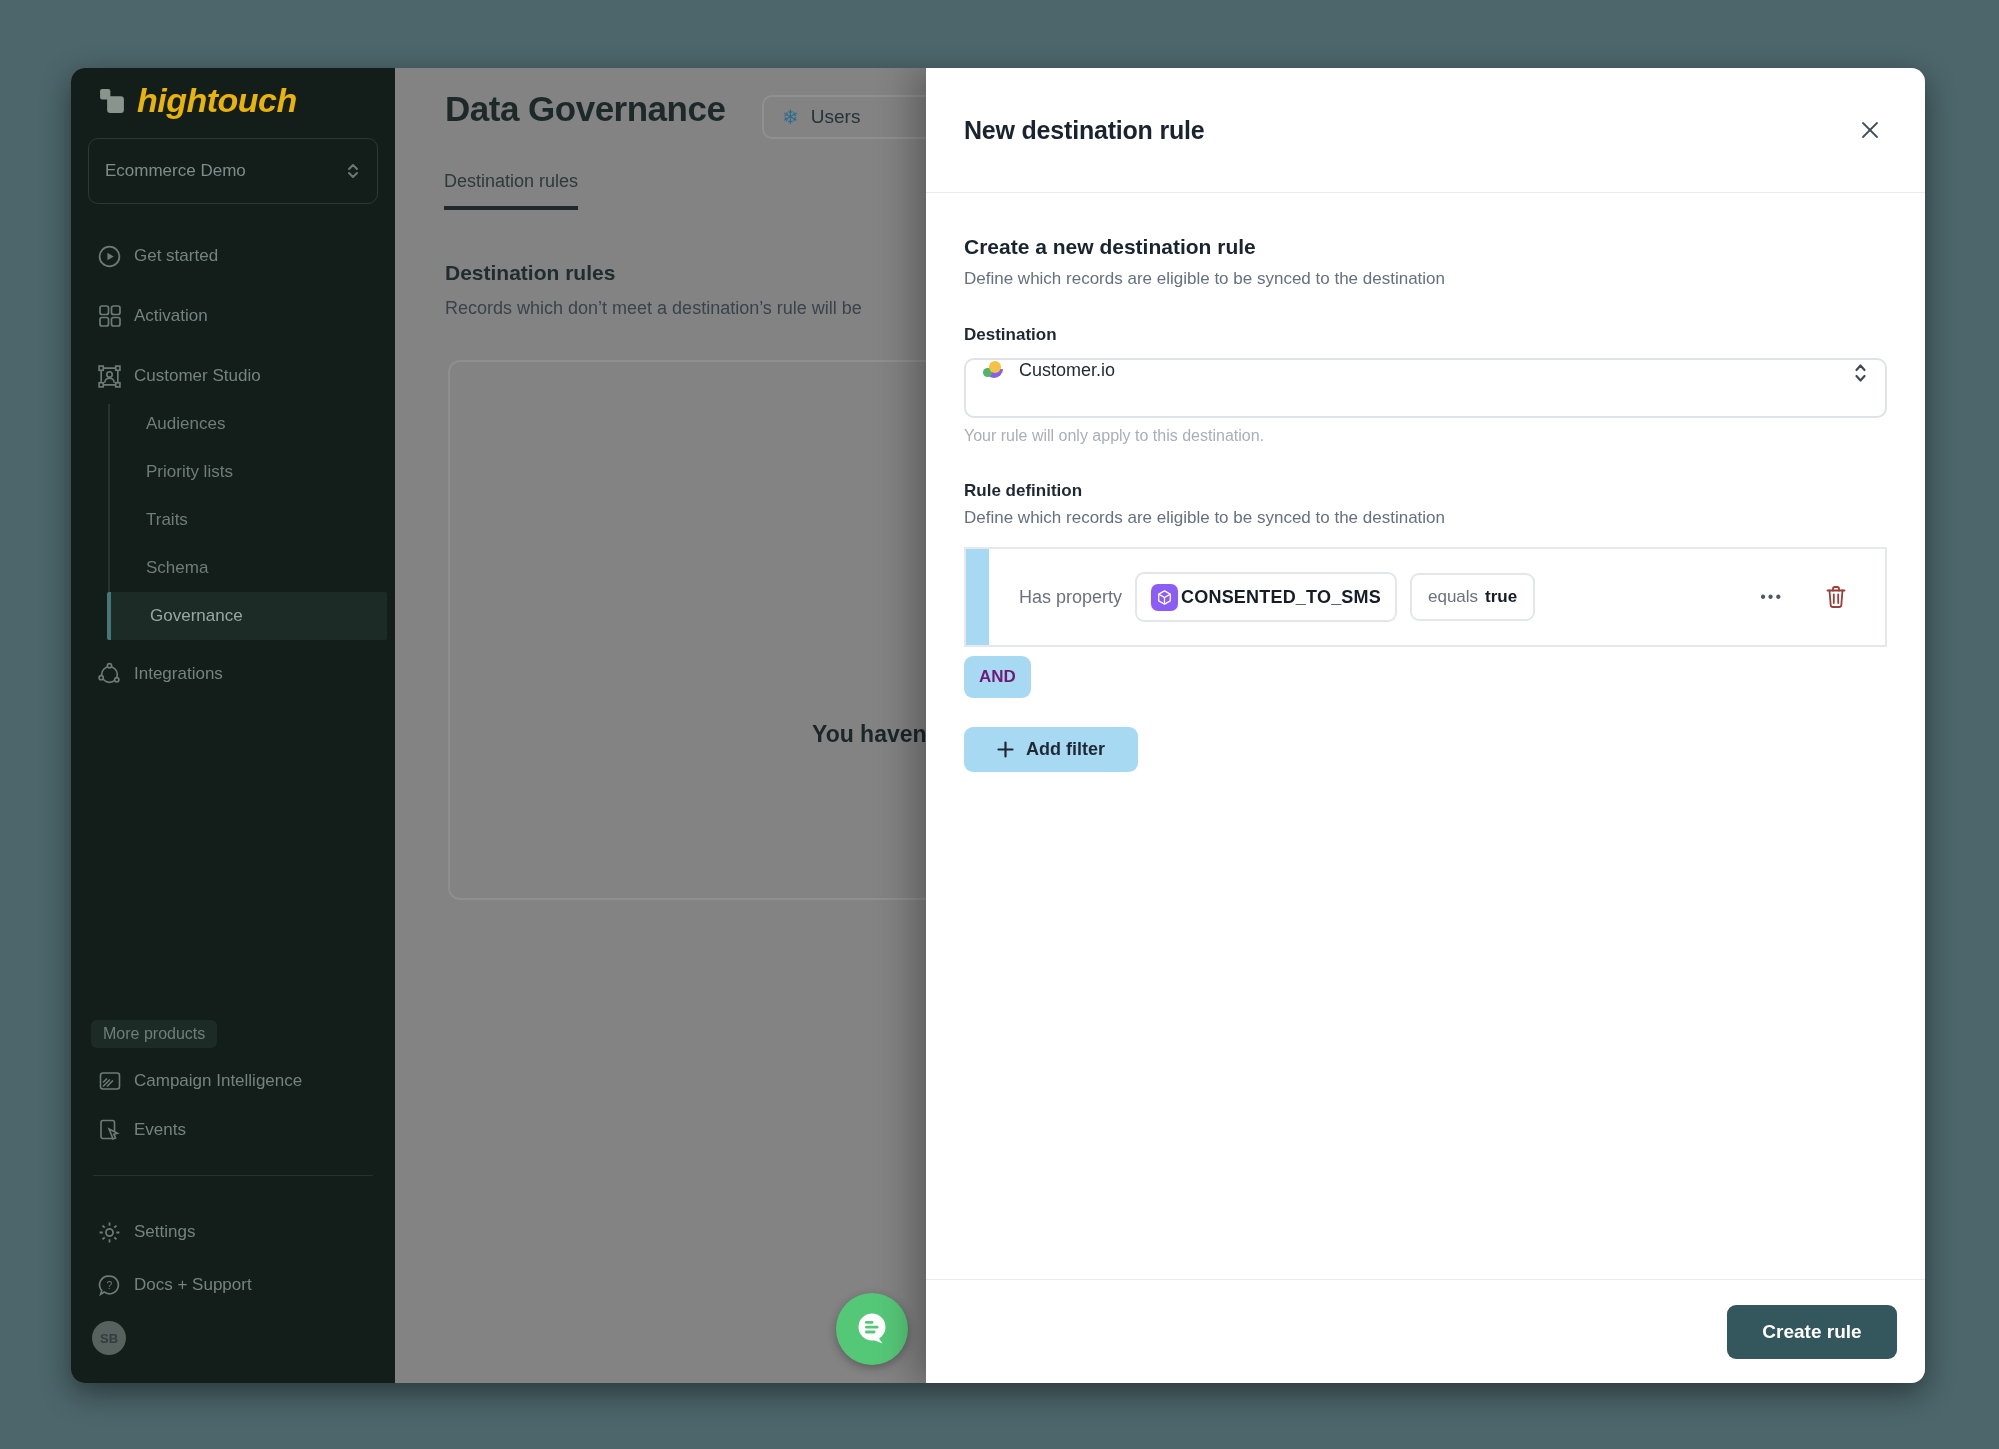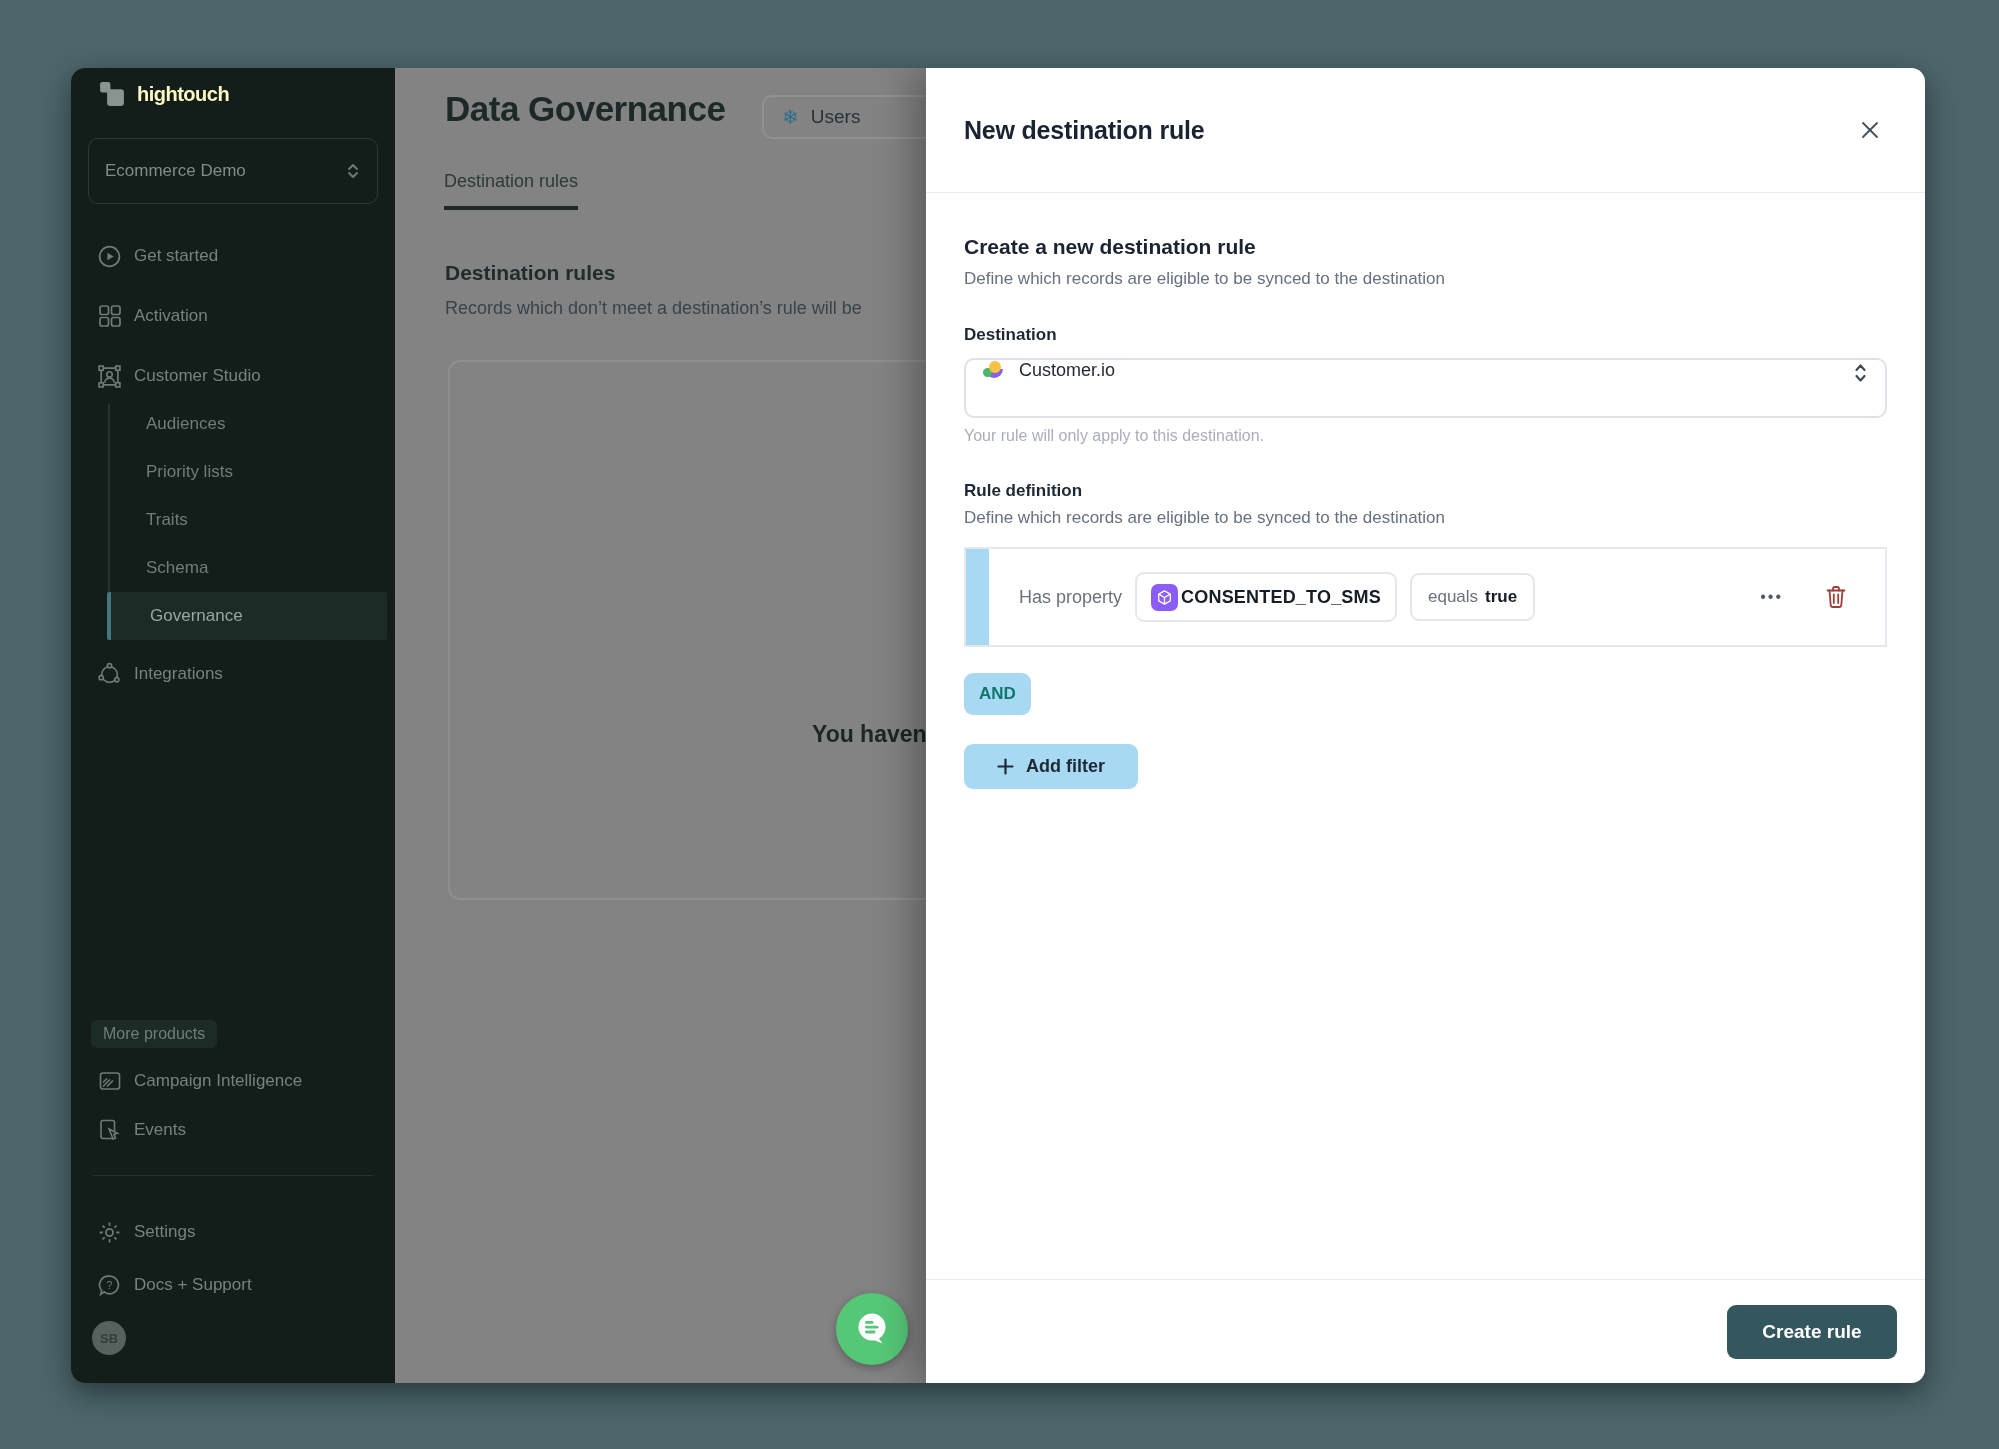--- a/index.html
+++ b/index.html
@@ -15,21 +15,21 @@
     border-radius:14px; overflow:hidden; display:flex;
     box-shadow:0 10px 30px rgba(0,0,0,0.45);
     background:#838383;
   }
   
   .sidebar {
     width:324px; flex-shrink:0; position:relative;
     background:#131e1b; color:#75827e; height:100%;
   }
   .logo-row { position:absolute; left:28px; top:13px; display:flex; align-items:center; gap:12px; }
-  .logo-text { font-size:20px; font-weight:bold; color:#fef9c3; letter-spacing:-0.5px; }
+  .logo-text { font-size:34px; font-weight:bold; color:#eab308; letter-spacing:-0.5px;font-style:italic; }
   .workspace {
     position:absolute; left:17px; top:70px; width:290px; height:66px;
     border:1px solid #2c3936; border-radius:10px;
     display:flex; align-items:center; padding:0 16px;
     color:#7f8c88; font-size:17px;
   }
   .workspace .spacer { flex:1; }
   .navrow {
     position:absolute; left:0; width:100%; height:48px;
     display:flex; align-items:center; padding-left:26px; gap:12px;
@@ -131,22 +131,22 @@
   .chip-label { font-size:18px; font-weight:600; color:#161d27; letter-spacing:0.2px; }
   .op-chip {
     margin-left:13px; height:48px; border:2px solid #e3e7eb; border-radius:9px;
     display:flex; align-items:center; gap:7px; padding:0 16px; background:#fff; cursor:pointer;
   }
   .op-word { font-size:17px; color:#6a727e; }
   .op-val { font-size:17px; font-weight:bold; color:#161d27; }
   .more-dots { margin-left:auto; font-size:16px; letter-spacing:2px; color:#4e5862; cursor:pointer; }
   .trash { margin-left:42px; margin-right:38px; cursor:pointer; display:flex; }
   .and-badge {
-    display:inline-block; margin-top:26px; background:#a8d9f3; border-radius:9px;
-    padding:11px 15px; font-size:17px; font-weight:bold; color:#0f766e;
+    display:inline-block; margin-top:9px; background:#a8d9f3; border-radius:9px;
+    padding:11px 15px; font-size:17px; font-weight:bold; color:#701a75;
   }
   .add-filter {
     margin-top:29px; width:174px; height:45px; background:#a8d9f3; border:none; border-radius:9px;
     display:flex; align-items:center; justify-content:center; gap:12px;
     font-family:inherit; font-size:18px; font-weight:600; color:#1f2934; cursor:pointer;
   }
   .drawer-footer {
     height:104px; flex-shrink:0; border-top:1px solid #e9ebee;
     display:flex; align-items:center; justify-content:flex-end; padding-right:28px;
   }

